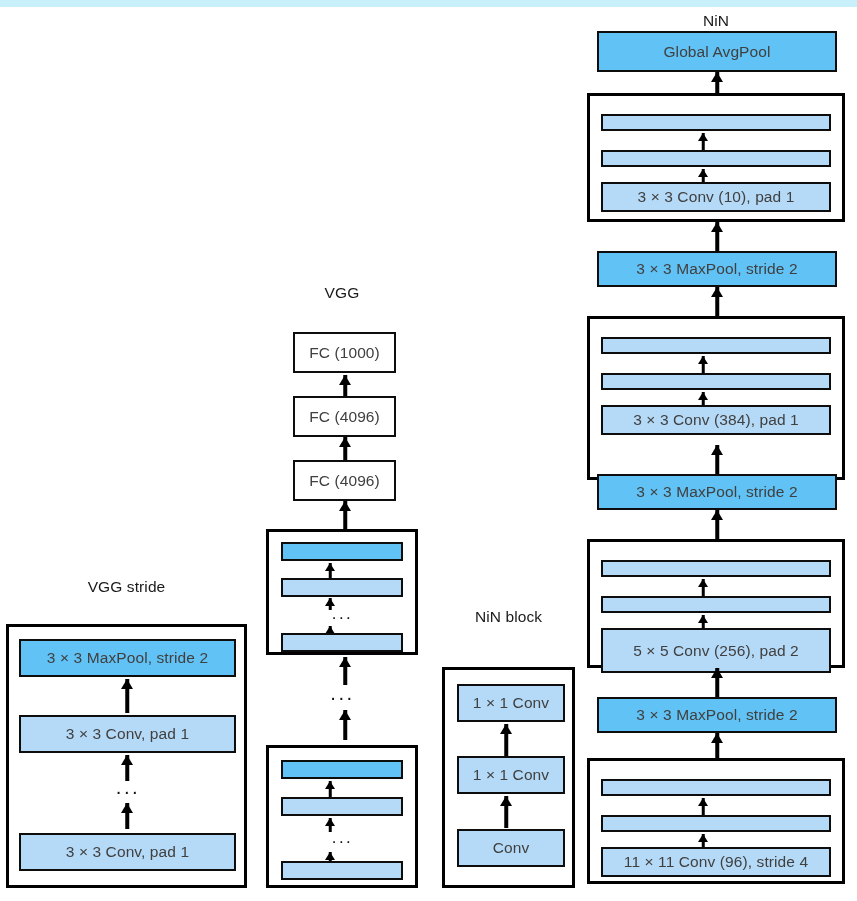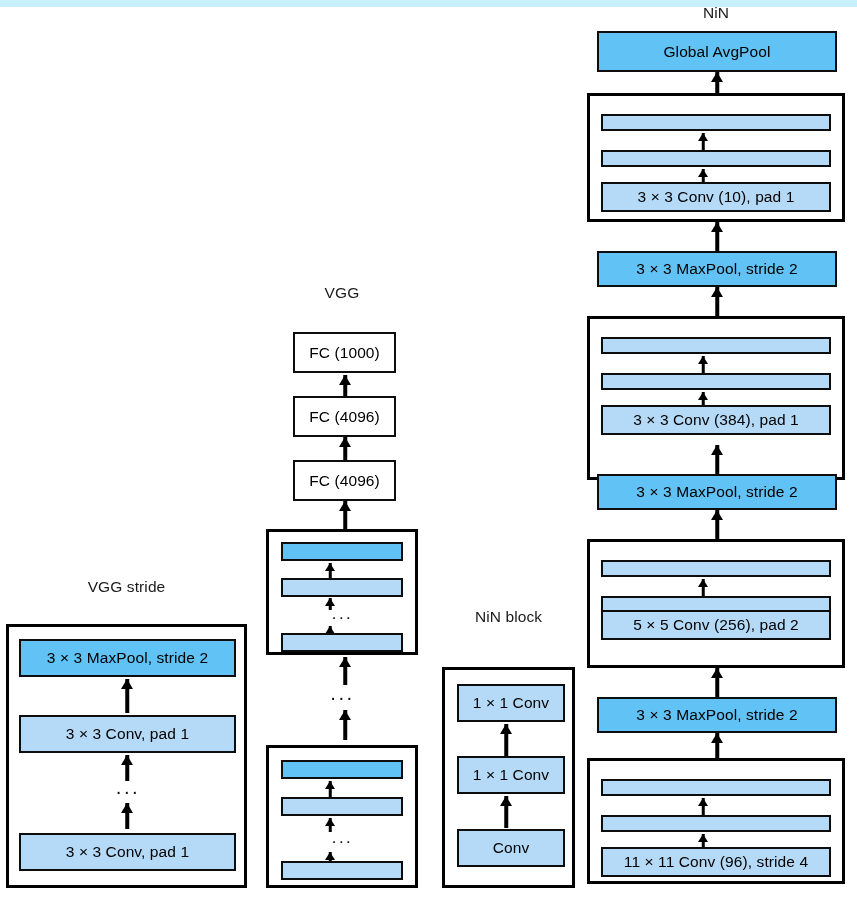--- a/index.html
+++ b/index.html
@@ -30,21 +30,21 @@
     background:#ffffff;
   }
   .bar{
     position:absolute;
     box-sizing:border-box;
     border:2.5px solid #0d0d0d;
     display:flex;
     align-items:center;
     justify-content:center;
     font-size:15.5px;
-    color:#000000;
+    color:#404040;
     white-space:nowrap;
     letter-spacing:0.1px;
   }
   .bar.light{background:#b5daf7;}
   .bar.dark{background:#61c2f5;}
   .bar.white{background:#ffffff;}
 
   
   .arrow{position:absolute;}
   .arrow .shaft{
@@ -183,21 +183,21 @@
       <div class="bar light" style="left:12px;top:86px;width:108px;height:38px;">1 × 1 Conv</div>
       <div class="arrow" style="left:52px;top:126px;width:18px;height:32px;">
         <div class="shaft" style="height:32px;"></div>
           <div class="head"></div>
       </div>
       <div class="bar light" style="left:12px;top:159px;width:108px;height:38px;">Conv</div>
     </div>
   </div>
 
   <div class="col">
-    <div class="title" style="left:587px;top:4px;width:258px;">NiN</div>
+    <div class="title" style="left:587px;top:12px;width:258px;">NiN</div>
 
     <div class="bar dark" style="left:597px;top:31px;width:240px;height:41px;">Global AvgPool</div>
     <div class="arrow" style="left:707px;top:72px;width:20px;height:23px;">
       <div class="shaft" style="height:23px;"></div>
         <div class="head"></div>
     </div>
 
     <div class="group" style="left:587px;top:93px;width:258px;height:129px;">
       <div class="bar light" style="left:11px;top:18px;width:230px;height:17px;"></div>
       <div class="arrow thin" style="left:106px;top:37px;width:14px;height:17px;">
@@ -250,21 +250,21 @@
       <div class="bar light" style="left:11px;top:18px;width:230px;height:17px;"></div>
       <div class="arrow thin" style="left:106px;top:37px;width:14px;height:17px;">
         <div class="shaft" style="height:17px;"></div>
           <div class="head"></div>
       </div>
       <div class="bar light" style="left:11px;top:54px;width:230px;height:17px;"></div>
       <div class="arrow thin" style="left:106px;top:73px;width:14px;height:13px;">
         <div class="shaft" style="height:13px;"></div>
           <div class="head"></div>
       </div>
-      <div class="bar light" style="left:11px;top:68px;width:230px;height:30px;">5 × 5 Conv (256), pad 2</div>
+      <div class="bar light" style="left:11px;top:86px;width:230px;height:45px;">5 × 5 Conv (256), pad 2</div>
     </div>
     <div class="arrow" style="left:707px;top:668px;width:20px;height:30px;">
       <div class="shaft" style="height:30px;"></div>
         <div class="head"></div>
     </div>
 
     <div class="bar dark" style="left:597px;top:697px;width:240px;height:36px;">3 × 3 MaxPool, stride 2</div>
     <div class="arrow" style="left:707px;top:733px;width:20px;height:28px;">
       <div class="shaft" style="height:28px;"></div>
         <div class="head"></div>

